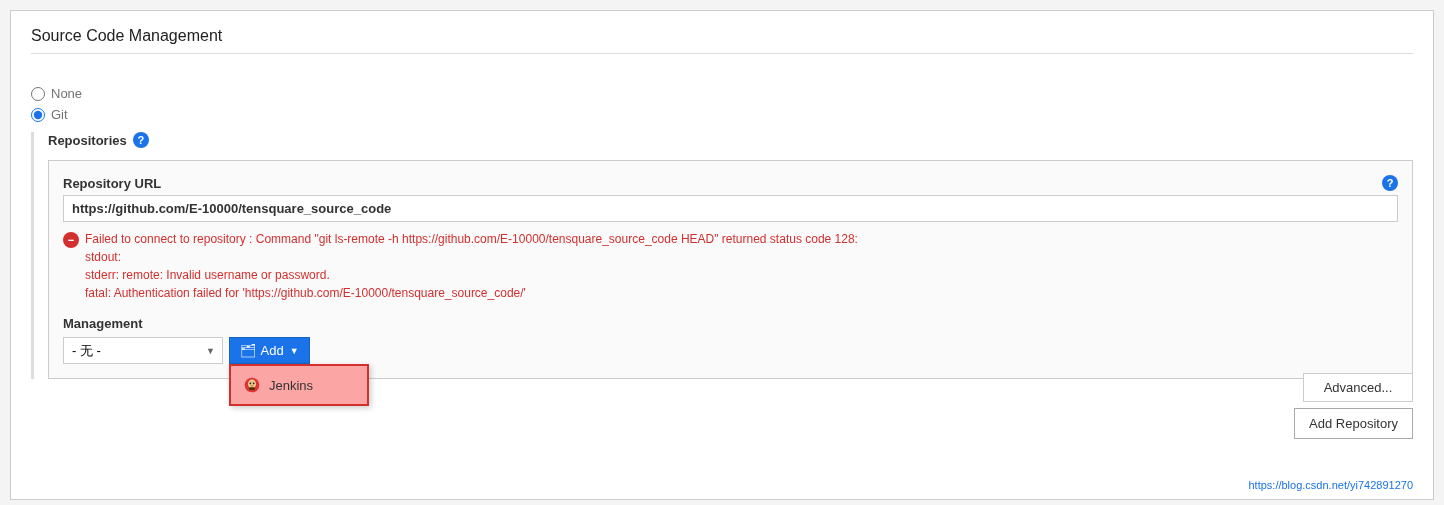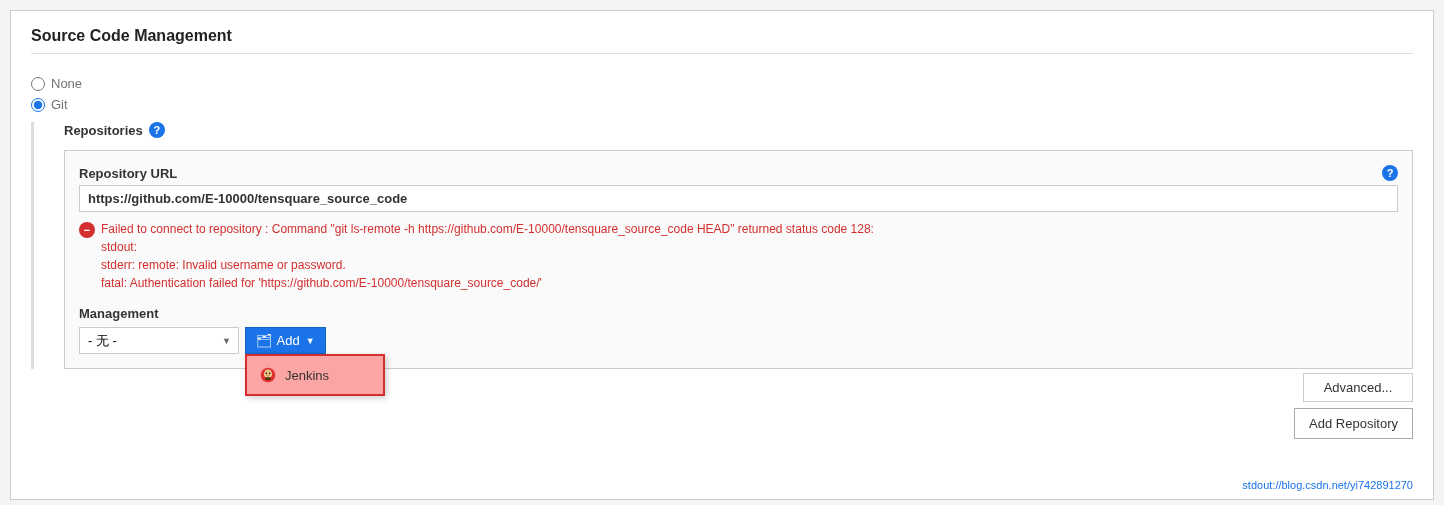--- a/index.html
+++ b/index.html
@@ -12,23 +12,23 @@
     .page-container {
       background: #fff;
       border: 1px solid #ccc;
       margin: 10px;
       padding: 16px 20px;
       min-height: 490px;
       position: relative;
     }
     .section-title {
       font-size: 16px;
-      font-weight: 700;
+      font-weight: 400;
       color: #222;
-      margin-bottom: 22px;
+      margin-bottom: 32px;
       padding-bottom: 8px;
       border-bottom: 1px solid #ddd;
     }
     .radio-group {
       margin-bottom: 10px;
     }
     .radio-item {
       display: flex;
       align-items: center;
       gap: 6px;
@@ -39,21 +39,21 @@
       height: 14px;
       cursor: pointer;
       accent-color: #1a73e8;
     }
     .radio-label {
       font-size: 13px;
       color: #737373;
     }
     .repositories-section {
       border-left: 3px solid #ddd;
-      padding-left: 30px;
+      padding-left: 14px;
       margin-top: 10px;
     }
     .repositories-header {
       display: flex;
       align-items: center;
       gap: 6px;
       margin-bottom: 12px;
     }
     .repositories-label {
       font-size: 13px;
@@ -327,14 +327,14 @@
         </div>
       </div>
     </div>
   </div>
 
   <div class="bottom-buttons">
     <button class="outline-btn">Advanced...</button>
     <button class="outline-btn add-repo-btn">Add Repository</button>
   </div>
 
-  <div class="footer-url">stdout://blog.csdn.net/yi742891270</div>
+  <div class="footer-url">https://blog.csdn.net/yi742891270</div>
 </div>
 
 </body></html>

